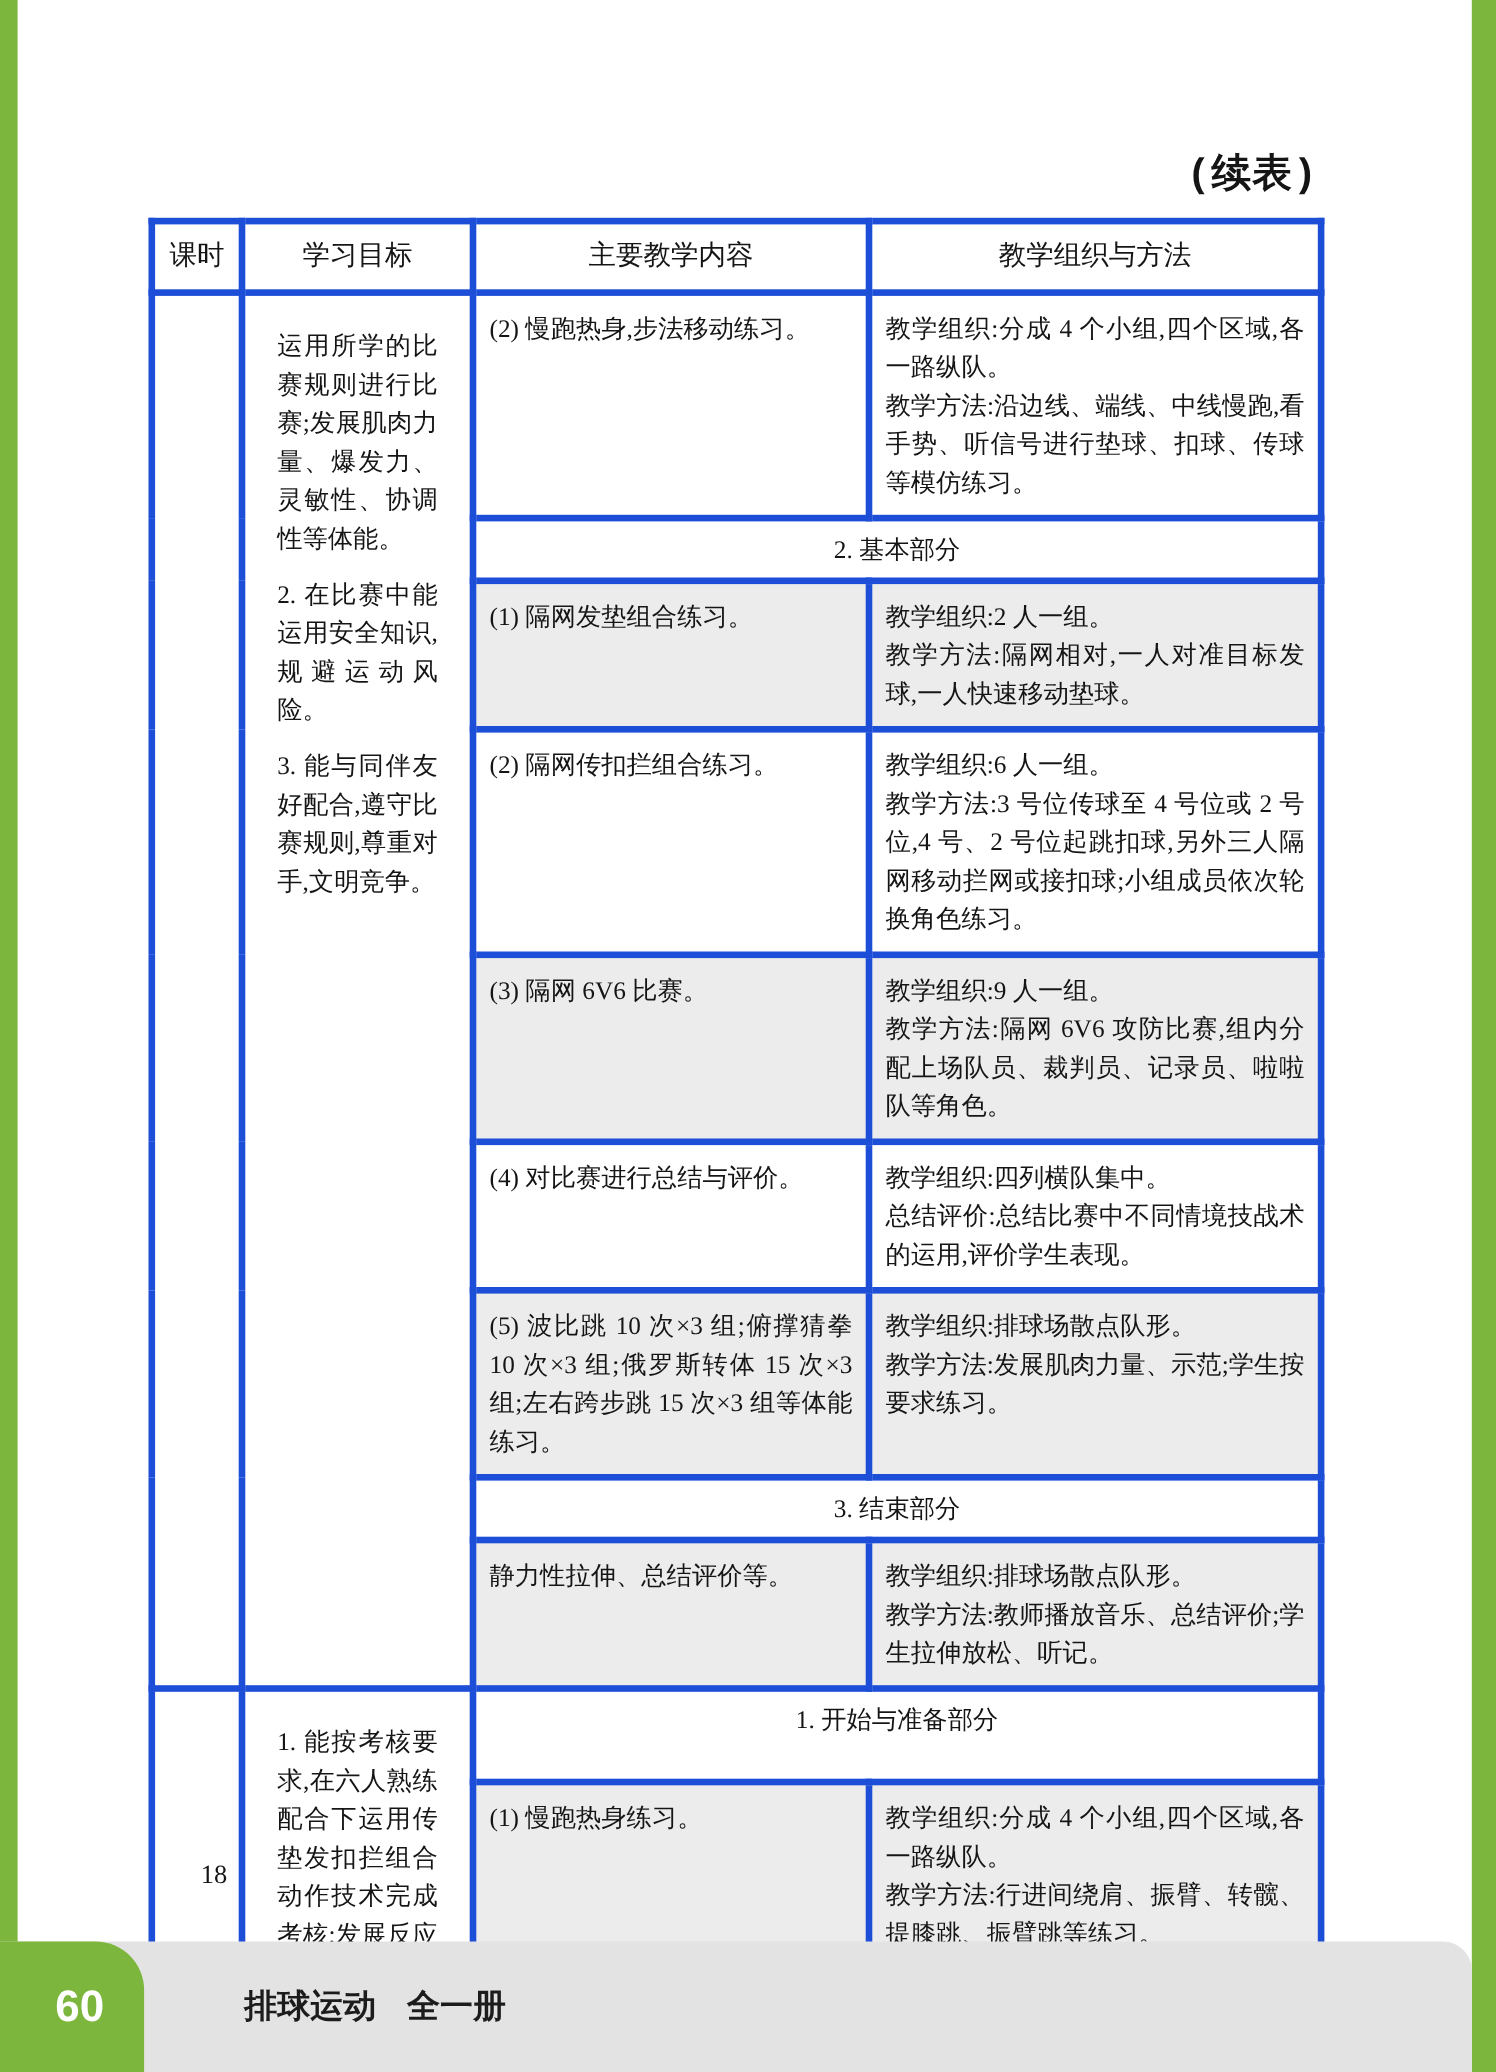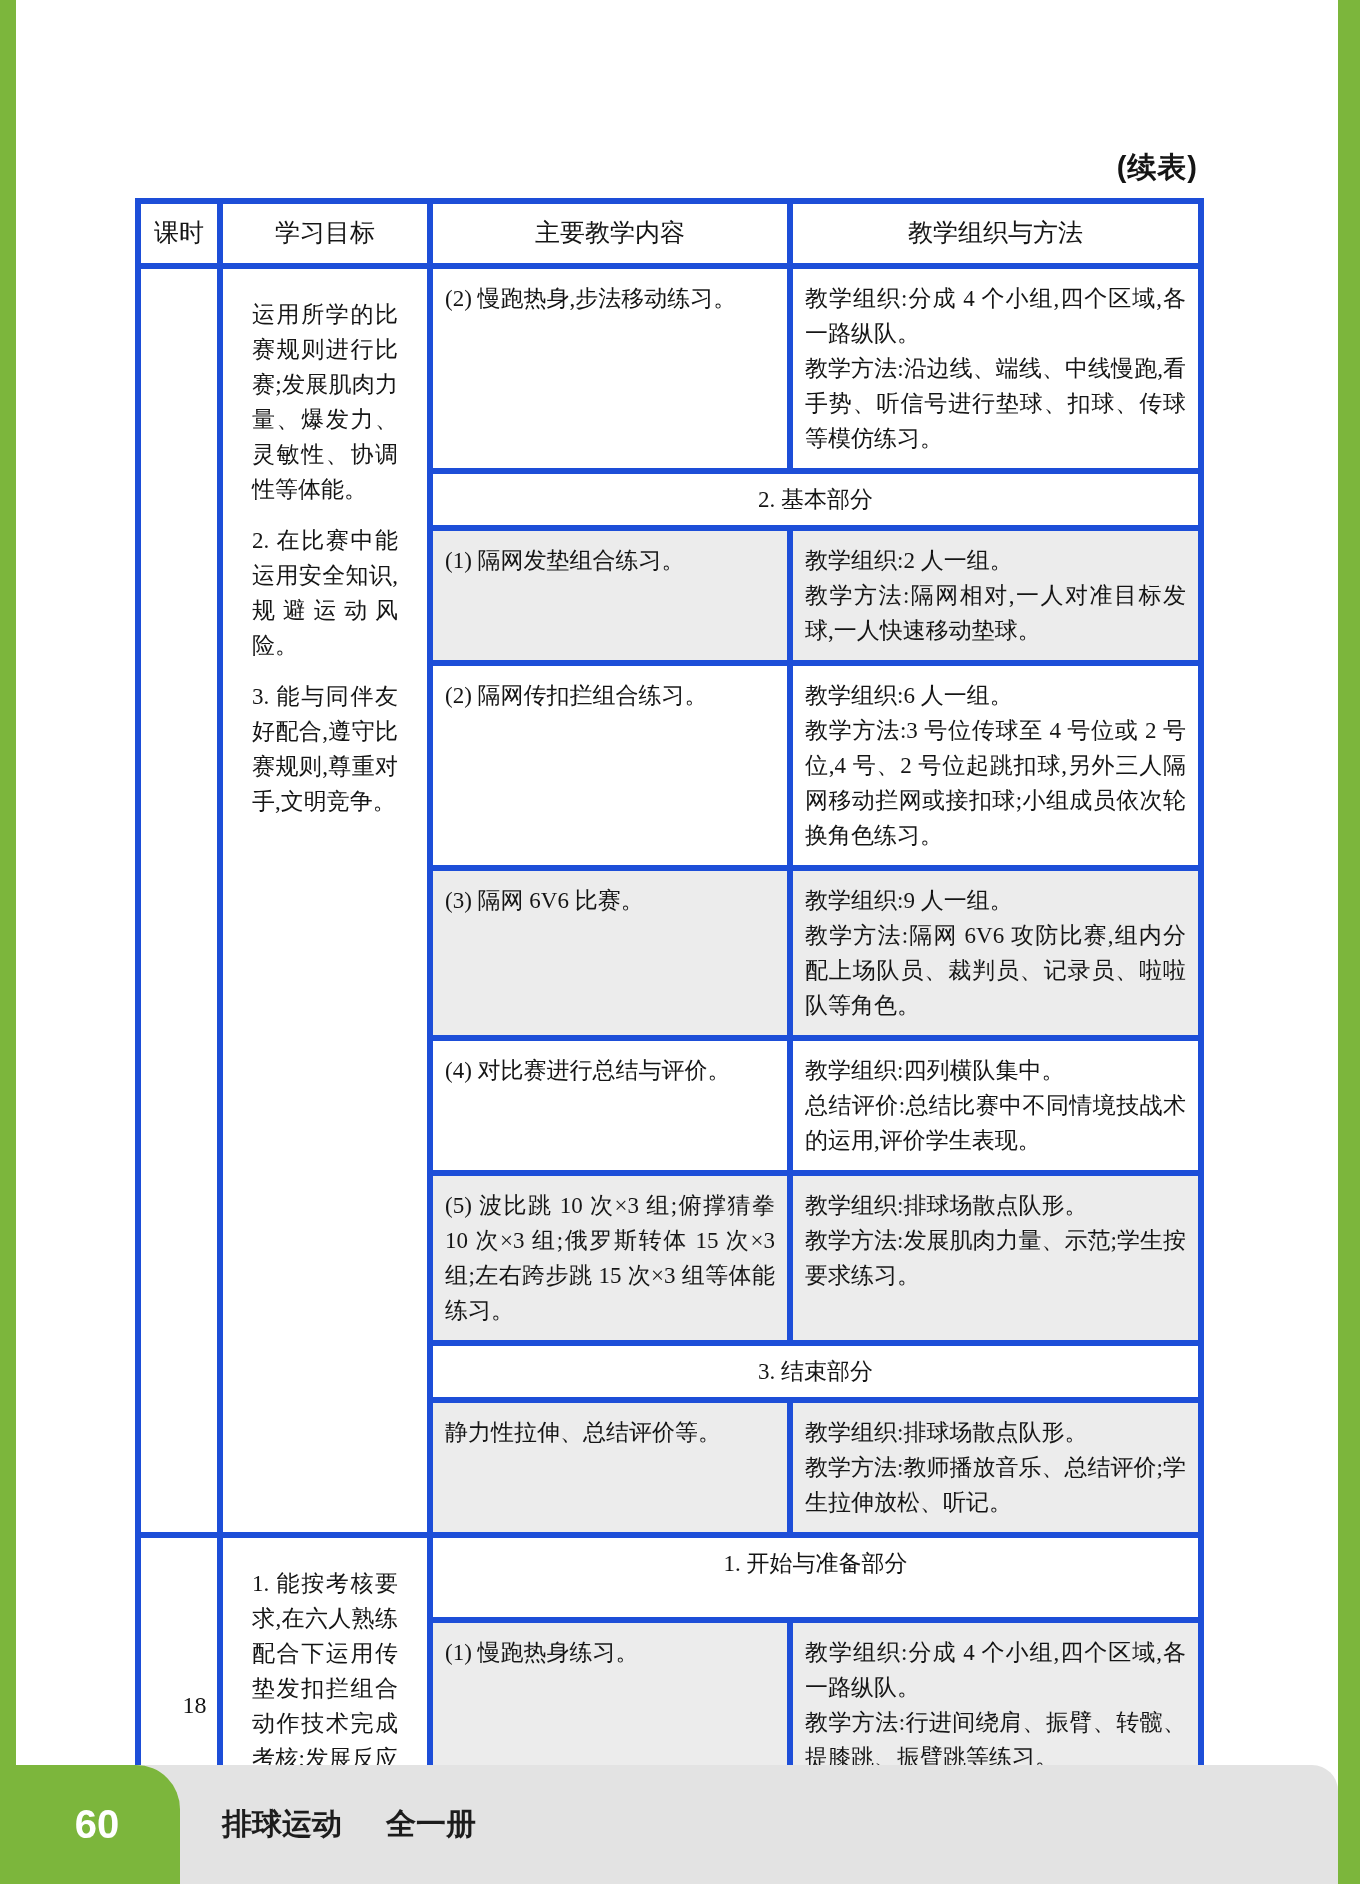--- a/index.html
+++ b/index.html
@@ -11,23 +11,23 @@
   html,body{margin:0;padding:0;}
   body{
     width:1360px;height:1884px;position:relative;background:#ffffff;
     font-family:"Liberation Serif","DejaVu Serif",serif;color:var(--ink);
     overflow:hidden;
   }
   .edge{position:absolute;top:0;height:100%;background:var(--green);}
   .edge.left{left:0;width:16px;}
   .edge.right{right:0;width:22px;}
   .continued{
-    position:absolute;top:148px;right:162px;
-    font-family:Liberation Sans, sans-serif;
-    font-size:29px;font-weight:600;letter-spacing:1px;
+    position:absolute;top:133px;right:162px;
+    font-family:Liberation Mono, monospace;
+    font-size:36px;font-weight:600;letter-spacing:1px;
   }
   .table-wrap{position:absolute;left:135px;top:198px;width:1063px;}
   table{
     width:100%;border-collapse:collapse;table-layout:fixed;
     border:3px solid #000;
   }
   th,td{border:6px solid #1d4ed8;font-weight:normal;vertical-align:top;}
   th{
     font-size:25px;text-align:center;vertical-align:middle;
     padding:13px 4px;line-height:1.3;
@@ -38,32 +38,32 @@
   td.obj p{margin:16px;}
   td.cnt{ padding:12px 12px;text-align:justify; }
   td.mth{ padding:12px 12px;text-align:justify;margin-top:36px; }
   td.sec{ text-align:center;padding:8px 4px; }
   .shade{background:var(--shade);}
   .footer-band{
     position:absolute;left:0;right:22px;top:1765px;bottom:0;
     background:var(--band);border-top-right-radius:26px;
   }
   .page-badge{
-    position:absolute;left:0;top:1765px;width:180px;bottom:0;
+    position:absolute;left:0;top:1765px;width:131px;bottom:0;
     background:var(--green);border-top-right-radius:44px;
     display:flex;align-items:center;justify-content:center;
     padding-left:14px;box-sizing:border-box;
   }
   .page-badge span{
     color:#ffffff;font-family:"Liberation Sans","DejaVu Sans",sans-serif;
     font-size:40px;font-weight:bold;
   }
   .book-title{
     position:absolute;left:222px;top:0;height:100%;
-    display:flex;align-items:center;gap:44px;
+    display:flex;align-items:center;gap:28px;
     font-family:"Liberation Sans","DejaVu Sans",sans-serif;
     font-size:30px;font-weight:bold;color:#1c1c1c;
   }
 </style>
 </head>
 <body>
 
 <div class="edge left"></div>
 <div class="edge right"></div>
 

